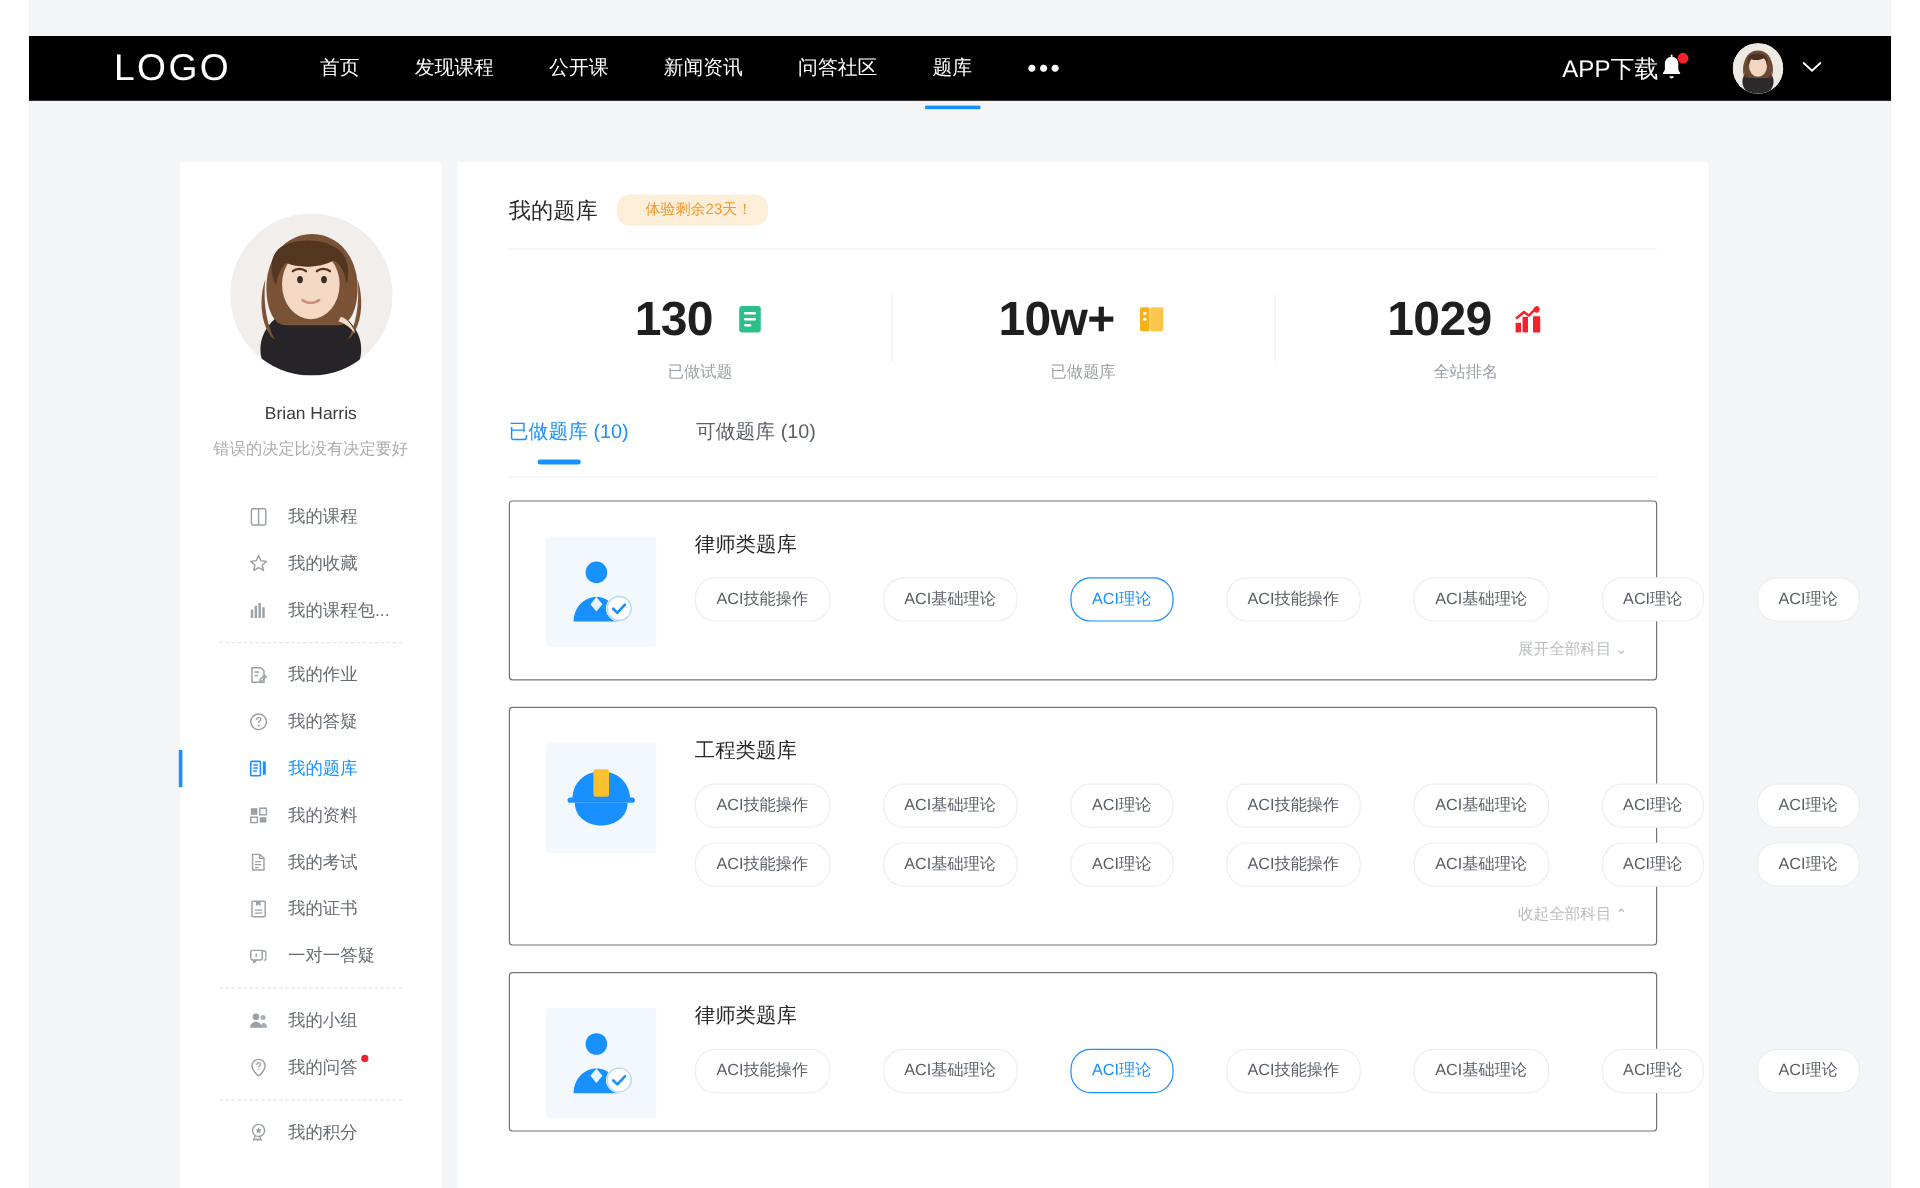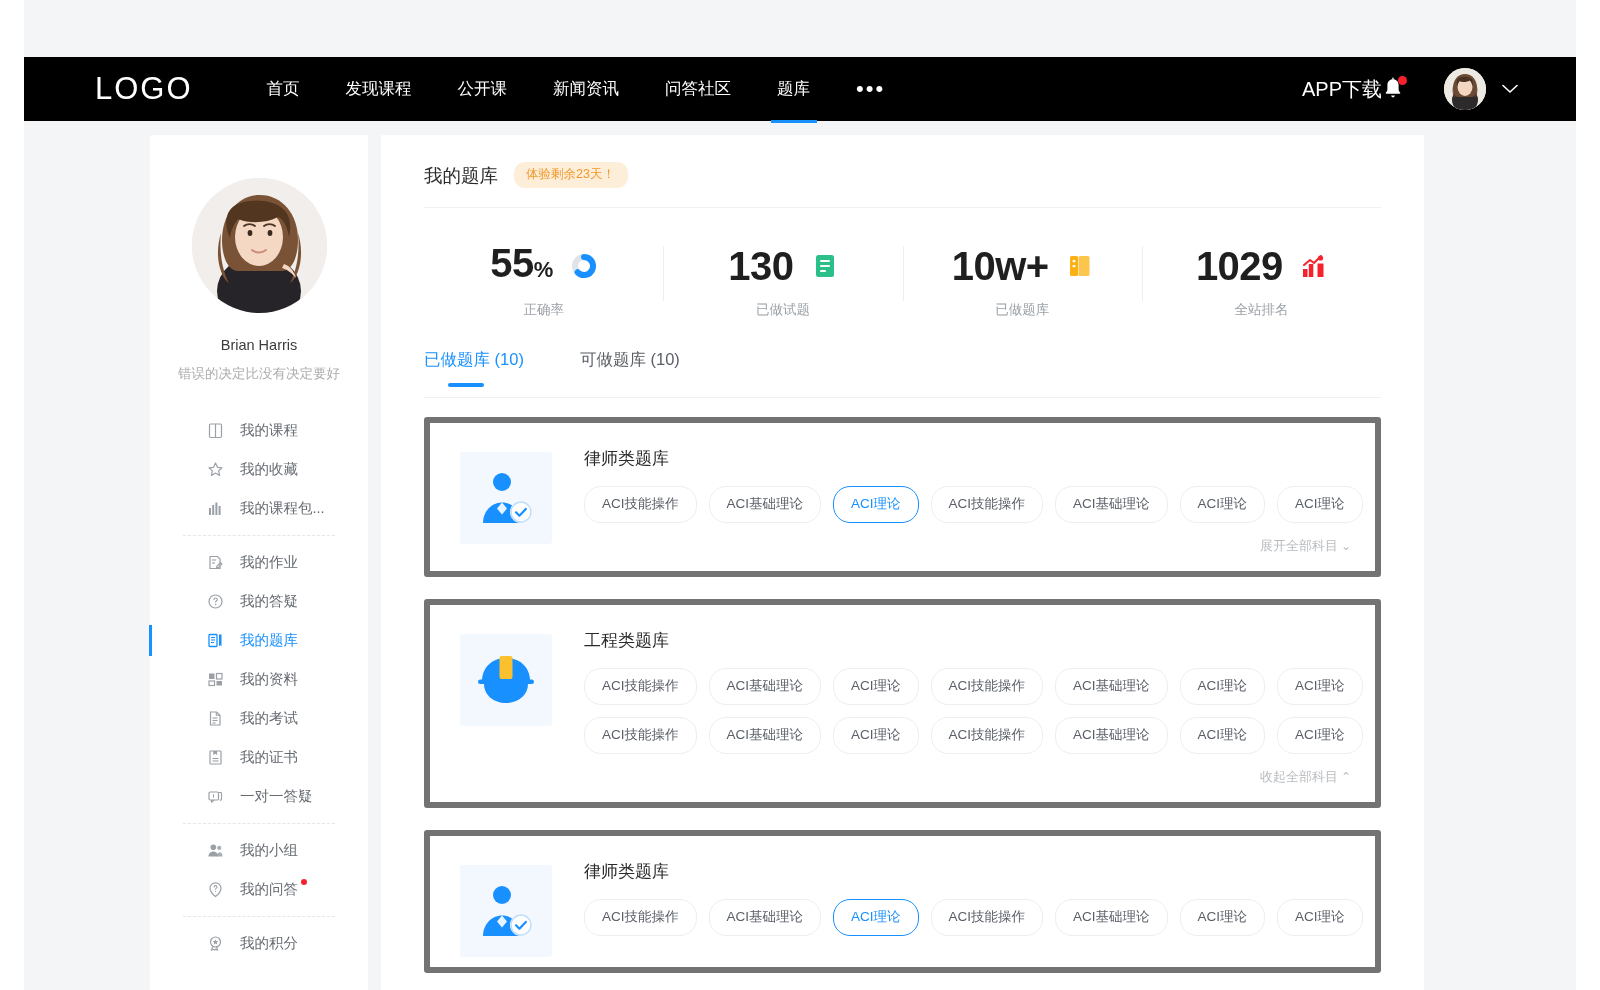--- a/index.html
+++ b/index.html
@@ -13,22 +13,22 @@
   #app {
     position: absolute;
     left: 24px; top: 0;
     width: 1552px; height: 990px;
     background: #f4f5f7;
     overflow: hidden;
   }
 
   
   .topbar {
-    position: absolute; left: 0; top: 57px;
-    width: 1552px; height: 64px;
+    position: absolute; left: 0; top: 30px;
+    width: 1552px; height: 54px;
     background: #000000;
     display: flex; align-items: center;
   }
   .logo {
     margin-left: 71px;
     color: #ffffff;
     font-size: 31px;
     letter-spacing: 2px;
     font-weight: 400;
     font-family: "Liberation Sans", sans-serif;
@@ -169,21 +169,21 @@
   .main-title {
     font-size: 18.5px; color: #2b2b2b;
     font-weight: 400;
   }
   .trial-badge {
     margin-left: 16px;
     background: #fdeeda;
     color: #f0982a;
     font-size: 12.5px;
     border-radius: 11px;
-    padding: 4px 13px 5px 12px;
+    padding: 4px 13px 5px 24px;
     white-space: nowrap;
   }
 
   
   .stats {
     display: flex;
     margin: 0 43px;
     padding-top: 26px;
     padding-bottom: 20px;
   }
@@ -239,42 +239,42 @@
     content: "";
     position: absolute;
     left: 24px; bottom: -2px;
     width: 36px; height: 4px; border-radius: 2px;
     background: #1890ff;
   }
 
   
   .cards { margin: 0 43px; padding-top: 19px; }
   .qcard {
-    border: 6px solid #737373;
+    border: 1px solid #737373;
     border-radius: 3px;
     margin-bottom: 22px;
     padding: 22px 24px 10px 30px;
     display: flex;
     background: #fff;
   }
   .qcard-thumb {
     width: 92px; height: 92px;
     background: #f3f8fe;
     border-radius: 3px;
     flex: none;
     display: flex; align-items: center; justify-content: center;
     margin-top: 7px;
   }
   .qcard-body { flex: 1; margin-left: 32px; min-width: 0; }
   .qcard-title {
     font-size: 17px; color: #2b2b2b;
     margin-top: 2px;
     margin-bottom: 16px;
   }
-  .tagrow { display: flex; flex-wrap: nowrap; margin-bottom: 12px; }
+  .tagrow { display: flex; flex-wrap: nowrap; margin-bottom: 12px; gap: 32px; }
   .tag {
     border: 1px solid #eceef1;
     border-radius: 17px;
     font-size: 13.5px;
     color: #5b6068;
     padding: 8px 17px 9px 17px;
     margin-right: 12px;
     white-space: nowrap;
     cursor: pointer;
     background: #fff;
@@ -507,30 +507,20 @@
 
   <div class="main">
     <div class="main-head">
       <div class="main-title">我的题库</div>
       <div class="trial-badge">体验剩余23天！</div>
     </div>
 
     <div class="stats" id="stats-container">
         <div class="stat">
           <div class="stat-row">
-            <div class="stat-num"><span>55</span><span class="unit">%</span></div>
-            <div class="stat-ico"><svg width="26" height="26" viewBox="0 0 26 26">
-                <circle cx="13" cy="13" r="9" fill="none" stroke="#dfe3ea" stroke-width="6"></circle>
-                <path d="M13 4a9 9 0 11-6.4 15.3" fill="none" stroke="#1890ff" stroke-width="6" stroke-linecap="round"></path>
-              </svg></div>
-          </div>
-          <div class="stat-label">正确率</div>
-        </div>
-        <div class="stat">
-          <div class="stat-row">
             <div class="stat-num"><span>130</span></div>
             <div class="stat-ico"><svg width="26" height="26" viewBox="0 0 26 26">
                 <rect x="4" y="2" width="18" height="22" rx="2.5" fill="#2bbf8a"></rect>
                 <rect x="8" y="7" width="10" height="2" rx="1" fill="#ffffff"></rect>
                 <rect x="8" y="12" width="10" height="2" rx="1" fill="#ffffff"></rect>
                 <rect x="8" y="17" width="6" height="2" rx="1" fill="#ffffff"></rect>
               </svg></div>
           </div>
           <div class="stat-label">已做试题</div>
         </div>

